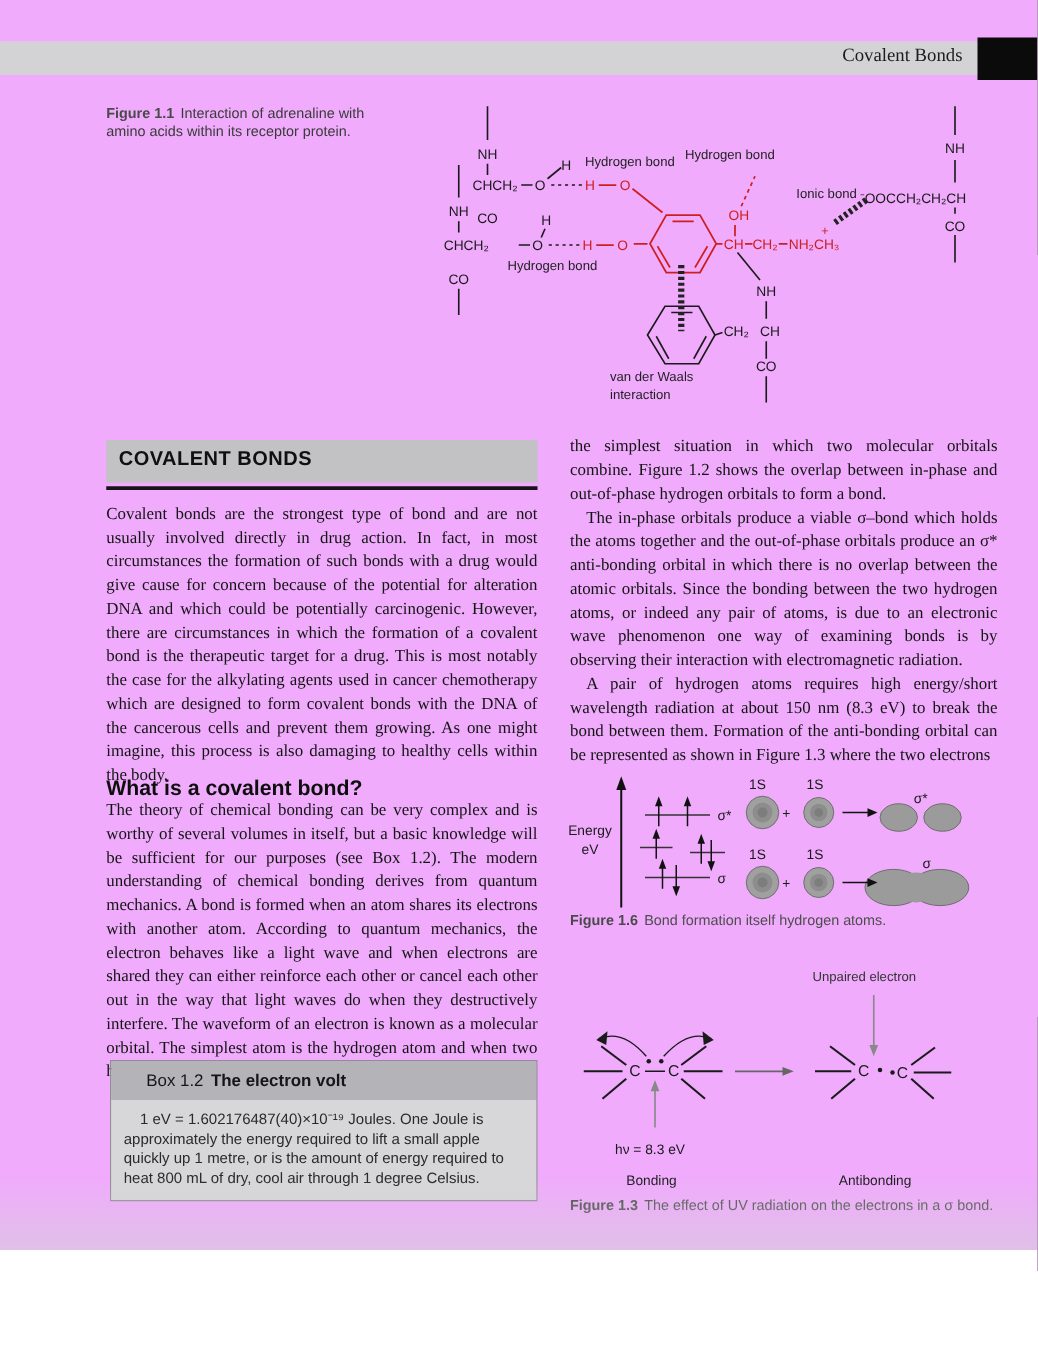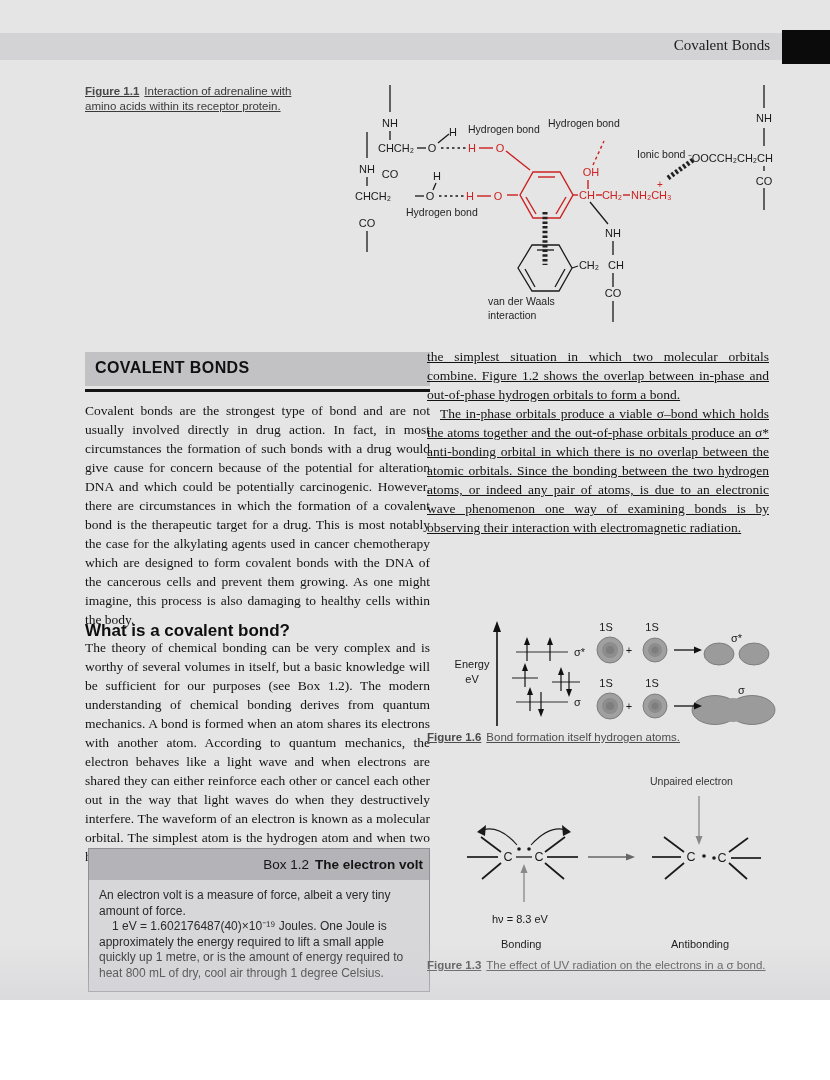--- a/index.html
+++ b/index.html
@@ -1,38 +1,38 @@
 <!DOCTYPE html>
 <html><head>
 <meta charset="utf-8">
 <style>
   html,body{margin:0;padding:0;background:#888;}
-  #page{position:relative;width:830px;height:1080px;background:#e5e5e5;overflow:hidden;
+  #page{position:relative;width:830px;height:1080px;background:#f0abfc;overflow:hidden;
         font-family:"Liberation Serif", serif;color:#1a1a1a;}
   .abs{position:absolute;}
   
   .hdr-bar{top:33px;left:0;width:830px;height:27px;background:#d3d3d5;}
   .run-title{top:37px;right:60px;font:15px "Liberation Serif",serif;color:#1c1c1c;}
   .corner-tab{top:30px;right:0;width:48px;height:34px;background:#0b0b0b;}
   
   .fig1cap{top:84px;left:85px;width:240px;font:11.5px "Liberation Sans",sans-serif;
-           color:#3a3a3a;line-height:15px;text-decoration:underline;}
+           color:#3a3a3a;line-height:15px;}
   .cap-label{font-weight:bold;color:#4a4a4a;margin-right:5px;}
   
   .colL{left:85px;width:345px;}
-  .colR{left:427px;width:342px;text-decoration:underline;}
+  .colR{left:456px;width:342px;}
   .section-hd{top:352px;height:22px;background:#c2c2c5;padding:7px 0 5px 10px;width:335px;
       font:bold 16px "Liberation Sans",sans-serif;letter-spacing:.4px;color:#101010;}
   .section-rule{top:389px;height:2.5px;background:#151515;}
   .bodytext{font:13.5px/19px "Liberation Serif",serif;text-align:justify;color:#141414;}
   .indent{text-indent:13px;}
   .subhead{top:621px;font:bold 17px "Liberation Sans",sans-serif;color:#0e0e0e;}
   
   .box{top:848px;left:88px;width:340px;border:1px solid #8f8f93;}
-  .box-hd{background:#b3b3b8;padding:8px 6px;font:13.5px "Liberation Sans",sans-serif;color:#161616;text-align:right;}
+  .box-hd{background:#b3b3b8;padding:8px 28px;font:13.5px "Liberation Sans",sans-serif;color:#161616;}
   .box-hd b{margin-left:6px;}
   .box-bd{background:#d7d7da;padding:8px 10px 10px 10px;
           font:12px/15.5px "Liberation Sans",sans-serif;color:#2a2a2a;}
   .figcap{font:11.5px/15px "Liberation Sans",sans-serif;color:#4d4d4d;}
   
   .shade{top:942px;left:0;width:830px;height:58px;
          background:linear-gradient(to bottom,rgba(210,210,215,0),rgba(210,210,215,.55));}
   .footer{top:1000px;left:0;width:830px;height:80px;background:#fff;}
   svg text{font-family:"Liberation Sans",sans-serif;}
 </style>
@@ -141,27 +141,27 @@
   <div class="abs colL section-rule"></div>
   <div class="abs colL bodytext" style="top:401px;">Covalent bonds are the strongest type of bond and are not usually involved directly in drug action. In fact, in most circumstances the formation of such bonds with a drug would give cause for concern because of the potential for alteration DNA and which could be potentially carcinogenic. However, there are circumstances in which the formation of a covalent bond is the therapeutic target for a drug. This is most notably the case for the alkylating agents used in cancer chemotherapy which are designed to form covalent bonds with the DNA of the cancerous cells and prevent them growing. As one might imagine, this process is also damaging to healthy cells within the body.</div>
   <div class="abs colL subhead">What is a covalent bond?</div>
   <div class="abs colL bodytext" style="top:638px;">The theory of chemical bonding can be very complex and is worthy of several volumes in itself, but a basic knowledge will be sufficient for our purposes (see Box 1.2). The modern understanding of chemical bonding derives from quantum mechanics. A bond is formed when an atom shares its electrons with another atom. According to quantum mechanics, the electron behaves like a light wave and when electrons are shared they can either reinforce each other or cancel each other out in the way that light waves do when they destructively interfere. The waveform of an electron is known as a molecular orbital. The simplest atom is the hydrogen atom and when two hydrogen atoms join together they provide</div>
 
   <div class="abs box">
     <div class="box-hd">
       <span>Box 1.2</span><b>The electron volt</b>
     </div>
     <div class="box-bd">
-      <div>An electron volt is a measure of force, albeit a very tiny amount of force.</div>
       <div class="indent">1 eV = 1.602176487(40)×10⁻¹⁹ Joules. One Joule is approximately the energy required to lift a small apple quickly up 1 metre, or is the amount of energy required to heat 800 mL of dry, cool air through 1 degree Celsius.</div>
     </div>
   </div>
 
   <div class="abs colR bodytext" style="top:347px;">the simplest situation in which two molecular orbitals combine. Figure 1.2 shows the overlap between in-phase and out-of-phase hydrogen orbitals to form a bond.</div>
   <div class="abs colR bodytext indent" style="top:404px;">The in-phase orbitals produce a viable σ–bond which holds the atoms together and the out-of-phase orbitals produce an σ* anti-bonding orbital in which there is no overlap between the atomic orbitals. Since the bonding between the two hydrogen atoms, or indeed any pair of atoms, is due to an electronic wave phenomenon one way of examining bonds is by observing their interaction with electromagnetic radiation.</div>
+  <div class="abs colR bodytext indent" style="top:537px;">A pair of hydrogen atoms requires high energy/short wavelength radiation at about 150 nm (8.3 eV) to break the bond between them. Formation of the anti-bonding orbital can be represented as shown in Figure 1.3 where the two electrons</div>
 
   <svg class="abs" style="left:447px;top:612px;" width="343" height="118" viewBox="447 612 343 118">
     <g font-size="11" fill="#1a1a1a" text-anchor="middle">
       <text x="472" y="668">Energy</text>
       <text x="472" y="683">eV</text>
     </g>
     <g stroke="#111" stroke-width="1.6">
       <line x1="497" y1="726" x2="497" y2="630"></line>
     </g>
     <polygon points="493,632 497,621 501,632" fill="#111"></polygon>

